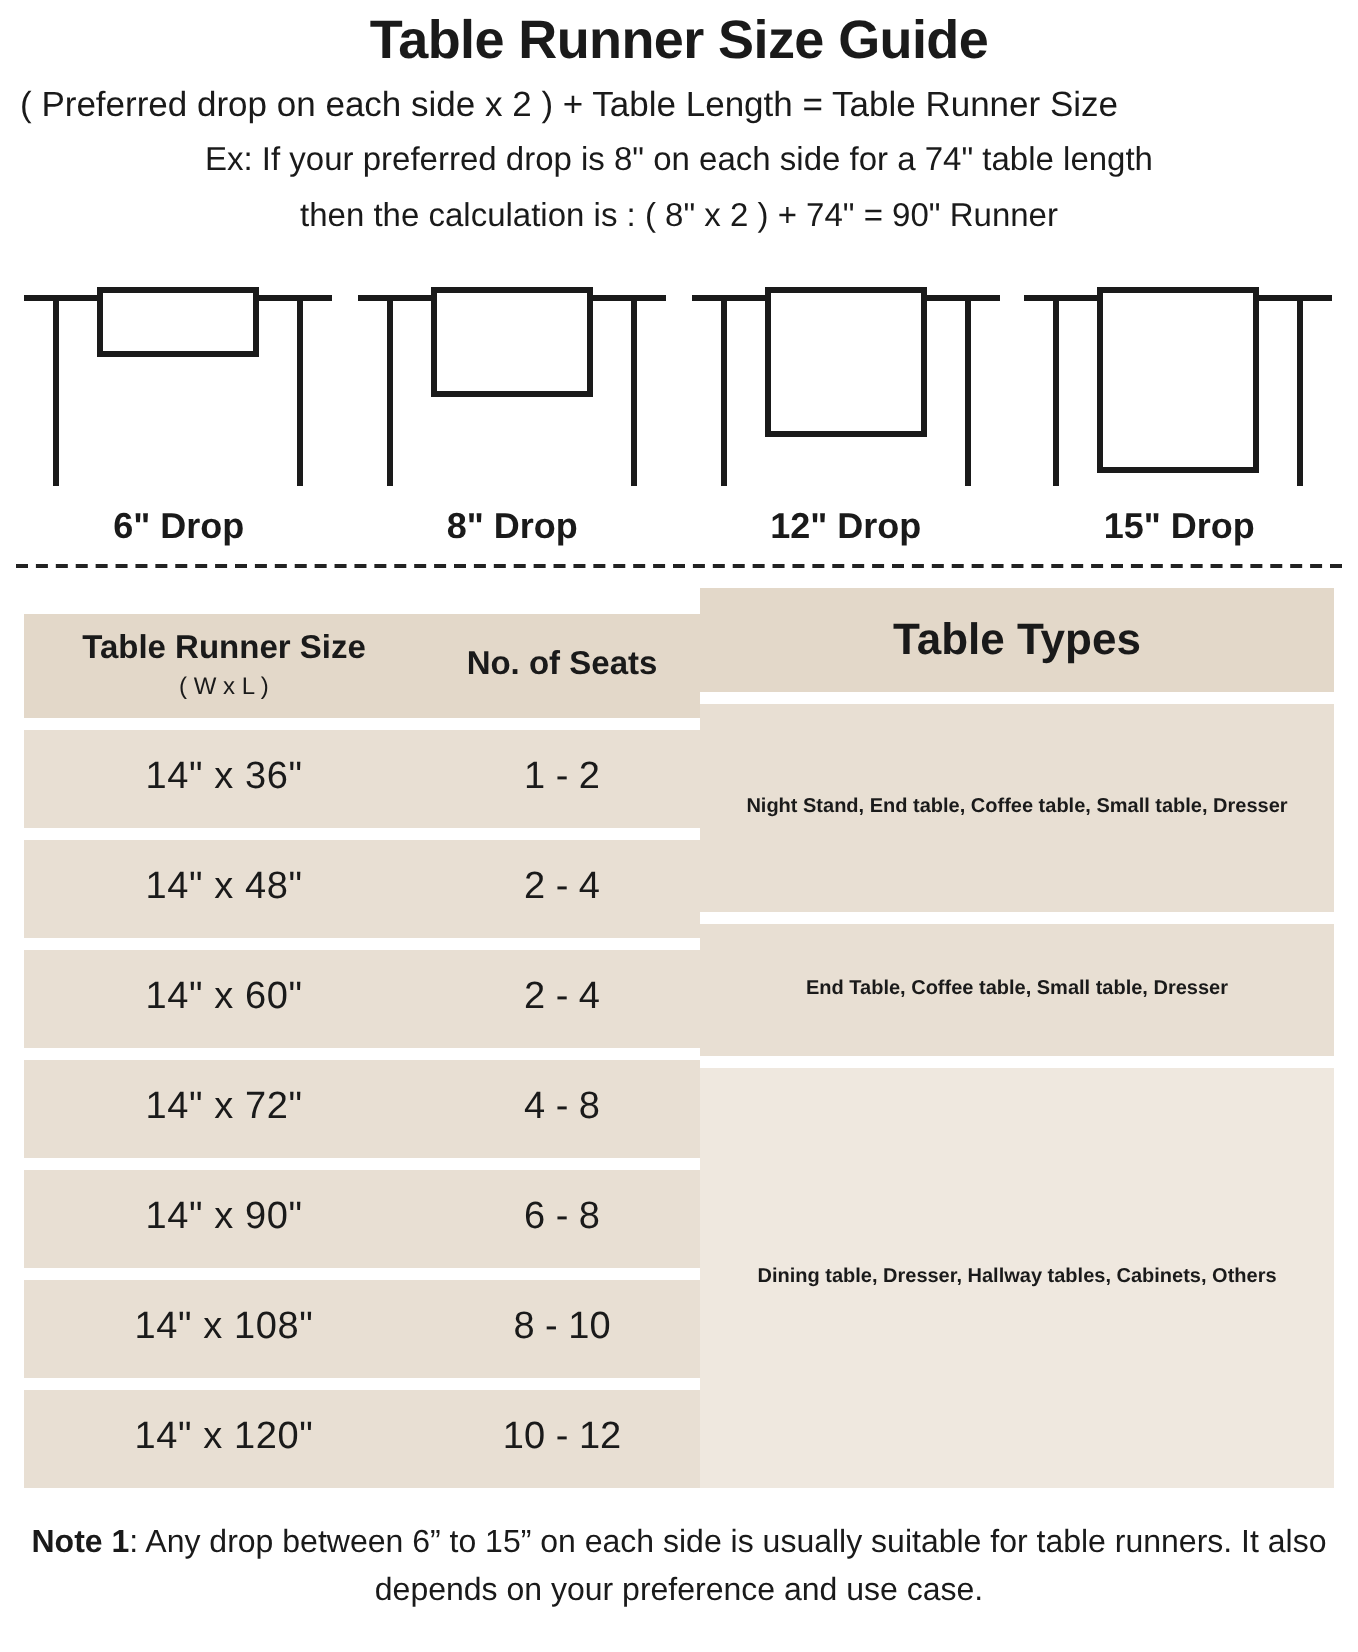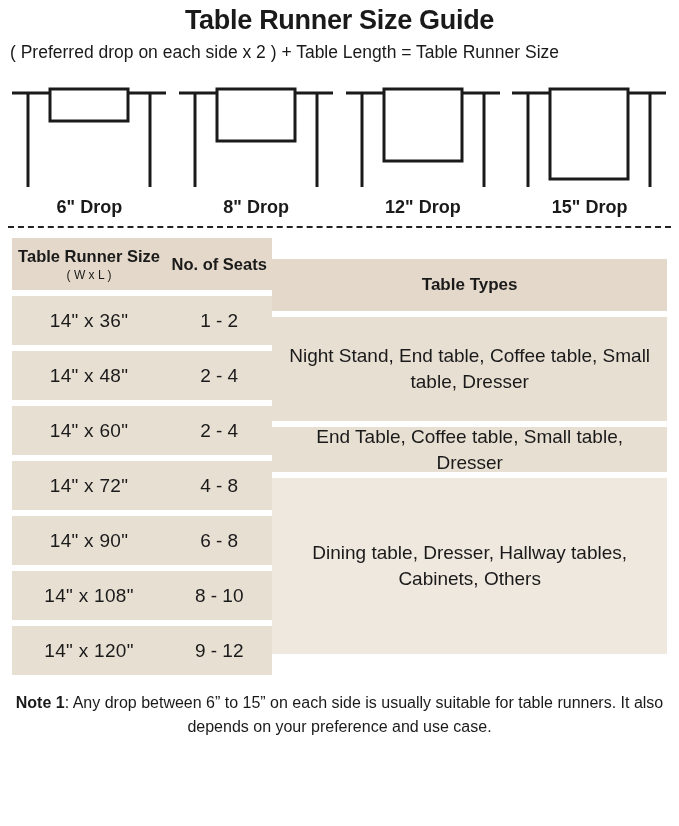--- a/index.html
+++ b/index.html
@@ -70,21 +70,21 @@
   .dashed-sep {
     margin: 8px 8px 10px 8px;
     border-top: 2px dashed #222;
     height: 0;
   }
 
   
   .table-wrap {
     display: flex;
     margin: 0 12px;
-    align-items: center;
+    align-items: flex-end;
   }
   .col-runner { width: 200px; }
   .col-seats  { width: 138px; }
   .col-types  { flex: 1 1 auto; }
 
   .cell {
     background: #e8dfd3;
     box-sizing: border-box;
     display: flex;
     flex-direction: column;
@@ -99,58 +99,60 @@
     height: 52px;
     font-size: 16.5px;
     font-weight: bold;
     background: #e3d8c9;
   }
   .head .sub {
     font-size: 12px;
     font-weight: normal;
     margin-top: 2px;
   }
-  .head-types { height: 52px; font-size: 17px; font-weight: bold; background:#e3d8c9;}
+  .head-types { height: 52px; font-size: 22px; font-weight: bold; background:#e3d8c9;}
 
   .runner-cell {
     height: 49px;
     font-size: 19px;
     letter-spacing: 0.3px;
   }
   .seat-cell {
     height: 49px;
     font-size: 19px;
   }
   .type-cell {
-    font-size: 19px;
-    font-weight: normal;
+    font-size: 10px;
+    font-weight: bold;
     line-height: 1.35;
     padding: 8px 14px;
   }
   .type-1 { height: 104px; }
-  .type-2 { height: 45px; }
-  .type-3 { height: 176px; }
+  .type-2 { height: 66px; }
+  .type-3 { height: 210px; }
 
   
   .notes {
     margin: 10px 14px 0 14px;
     font-size: 16px;
     line-height: 1.5;
     text-align: center;
   }
   .notes p { margin: 0 0 2px 0; }
   .notes b { font-weight: bold; }
 </style>
 </head>
 <body>
 
 <div class="page">
 
   <div class="title">Table Runner Size Guide</div>
   <div class="formula">( Preferred drop on each side x 2 ) + Table Length = Table Runner Size</div>
+  <div class="example">Ex: If your preferred drop is 8" on each side for a 74" table length</div>
+  <div class="example">then the calculation is : ( 8" x 2 ) + 74" = 90" Runner</div>
 
   <div class="drops">
 
     <div class="drop-cell">
       <svg width="165" height="118" viewBox="0 0 165 118">
 
         <line x1="6" y1="16" x2="160" y2="16" stroke="#1a1a1a" stroke-width="3"></line>
 
         <line x1="22" y1="16" x2="22" y2="110" stroke="#1a1a1a" stroke-width="3"></line>
         <line x1="144" y1="16" x2="144" y2="110" stroke="#1a1a1a" stroke-width="3"></line>
@@ -215,21 +217,21 @@
     <div class="col-seats">
       <div class="cell head">
         <div>No. of Seats</div>
       </div>
       <div class="cell seat-cell">1 - 2</div>
       <div class="cell seat-cell">2 - 4</div>
       <div class="cell seat-cell">2 - 4</div>
       <div class="cell seat-cell">4 - 8</div>
       <div class="cell seat-cell">6 - 8</div>
       <div class="cell seat-cell">8 - 10</div>
-      <div class="cell seat-cell">9 - 12</div>
+      <div class="cell seat-cell">10 - 12</div>
     </div>
 
     <div class="col-types">
       <div class="cell head-types">
         <div>Table Types</div>
       </div>
       <div class="cell type-cell type-1">Night Stand, End table, Coffee table, Small table, Dresser</div>
       <div class="cell type-cell type-2">End Table, Coffee table, Small table, Dresser</div>
       <div class="cell type-cell type-3 light">Dining table, Dresser, Hallway tables, Cabinets, Others</div>
     </div>

